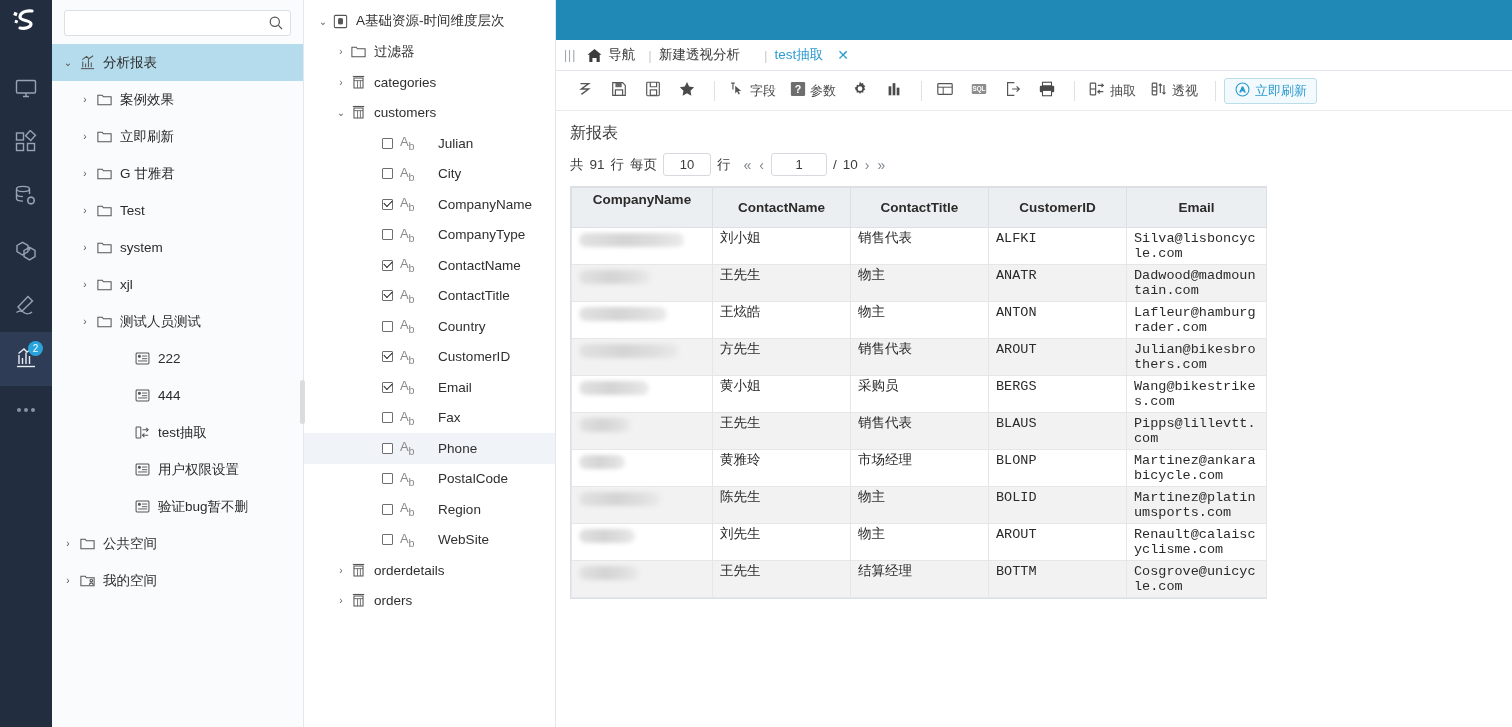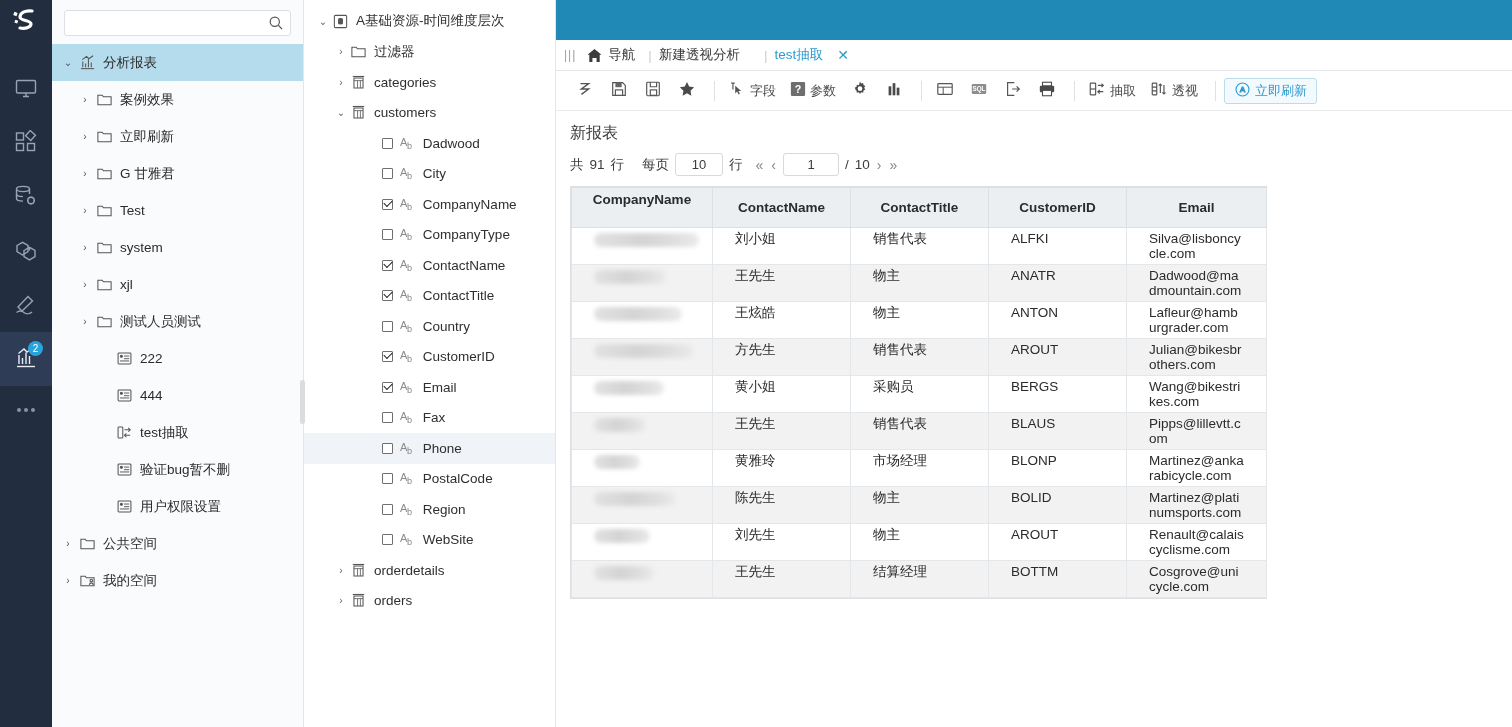--- a/index.html
+++ b/index.html
@@ -74,21 +74,21 @@
     display: flex; align-items: center; height: 37px;
     font-size: 13.5px; color: #2b2b2b; cursor: pointer;
     white-space: nowrap;
   }
   .tnode.sel { background: #b5dcec; }
   .tnode .caret { width: 16px; text-align: center; color: #555; font-size: 10px; flex: 0 0 16px; }
   .tnode .tico { width: 22px; display:flex; align-items:center; justify-content:center; flex:0 0 22px; margin-right: 5px;}
   .tnode .tlabel { overflow: hidden; text-overflow: ellipsis; }
   .lvl0 { padding-left: 8px; }
   .lvl1 { padding-left: 25px; }
-  .lvl2 { padding-left: 45px; }
+  .lvl2 { padding-left: 63px; }
 
   
   .col3 {
     width: 252px; flex: 0 0 252px; height: 727px;
     background: #fff;
     border-right: 1px solid #e3e6ea;
     position: relative;
     padding-top: 0;
   }
   .splitter {
@@ -104,21 +104,21 @@
   .fnode .fico { width: 20px; display:flex; align-items:center; justify-content:center; flex:0 0 20px; margin-right: 6px; }
   .fnode .chk {
     width: 11px; height: 11px; border: 1px solid #6f6f6f; background:#fff;
     flex: 0 0 11px; margin-right: 7px; position: relative; border-radius: 1px;
   }
   .fnode .chk.on::after {
     content: ""; position: absolute; left: 1px; top: 0px;
     width: 7px; height: 4px; border-left: 1.8px solid #1a1a1a; border-bottom: 1.8px solid #1a1a1a;
     transform: rotate(-45deg);
   }
-  .fnode .ab { font-size: 11px; color: #8a8a8a; margin-right: 11px; letter-spacing:-0.3px;}
+  .fnode .ab { font-size: 13px; color: #8a8a8a; margin-right: 24px; letter-spacing:-0.3px;}
   .fl0 { padding-left: 12px; }
   .fl1 { padding-left: 30px; }
   .fl3 { padding-left: 64px; }
 
   
   .main { flex: 1; height: 727px; display: flex; flex-direction: column; background:#fff; }
   .topbar {
     height: 40px; background: #2089b5; flex: 0 0 40px;
   }
   .crumb {
@@ -170,22 +170,22 @@
   .tblwrap { width: 697px; border: 1px solid #dcdfe3; }
   table.grid { border-collapse: collapse; width: 695px; table-layout: fixed; }
   table.grid th {
     background: #eceff1; border: 1px solid #dcdfe3;
     font-size: 13.5px; font-weight: bold; color: #2b2b2b;
     height: 40px; padding: 2px 6px; text-align: center; vertical-align: middle;
   }
   table.grid th.first { vertical-align: top; padding-top: 4px; }
   table.grid td {
     border: 1px solid #e4e7ea; height: 32px;
-    font-size: 13.5px; color: #2b2b2b; padding: 3px 22px;
-    vertical-align: top; line-height: 15px; word-break: break-all;
+    font-size: 13.5px; color: #2b2b2b; padding: 3px 7px;
+    vertical-align: top; line-height: 15px; word-break: break-all; font-family: Liberation Mono, monospace;
   }
   table.grid tr.alt td { background: #f2f2f2; }
   .blurcell { position: relative; }
   .blurbar {
     display: block; height: 14px; margin-top: 2px; border-radius: 8px;
     background: linear-gradient(90deg,#e2e2e2 0%, #d4d4d4 45%, #dedede 75%, #ebebeb 100%);
     filter: blur(2.2px);
   }
 </style>
 </head>
@@ -396,32 +396,32 @@
         </div>
         <div class="tnode lvl2">
           <span class="caret"></span>
           <span class="tico">
             <svg width="17" height="17" viewBox="0 0 18 18" fill="none" stroke="#555" stroke-width="1.1">
               <rect x="2.2" y="3.2" width="13.6" height="11.6" rx="1"></rect>
               <circle cx="5.7" cy="6.6" r="1.1" fill="#555"></circle>
               <path d="M8.4 6.4H14M8.4 9.2H14M4.2 11.6H14" stroke-width="1"></path>
             </svg>
           </span>
-          <span class="tlabel">验证bug暂不删</span>
+          <span class="tlabel">用户权限设置</span>
         </div>
         <div class="tnode lvl2">
           <span class="caret"></span>
           <span class="tico">
             <svg width="17" height="17" viewBox="0 0 18 18" fill="none" stroke="#555" stroke-width="1.1">
               <rect x="2.2" y="3.2" width="13.6" height="11.6" rx="1"></rect>
               <circle cx="5.7" cy="6.6" r="1.1" fill="#555"></circle>
               <path d="M8.4 6.4H14M8.4 9.2H14M4.2 11.6H14" stroke-width="1"></path>
             </svg>
           </span>
-          <span class="tlabel">用户权限设置</span>
+          <span class="tlabel">验证bug暂不删</span>
         </div>
         <div class="tnode lvl0">
           <span class="caret">›</span>
           <span class="tico">
             <svg width="17" height="17" viewBox="0 0 18 18" fill="none" stroke="#555" stroke-width="1.1">
               <path d="M2 4.5h4.6l1.2 1.6H16v8.4H2z"></path>
             </svg>
           </span>
           <span class="tlabel">公共空间</span>
         </div>
@@ -482,21 +482,21 @@
               <path d="M4.2 7h9.6M8 7v7.8M11 7v7.8" stroke-width="0.85"></path>
               <path d="M3 2.6h12" stroke-width="1.1"></path>
             </svg>
           </span>
           <span class="flabel">customers</span>
         </div>
         <div class="fnode fl3">
           <span class="caret"></span>
           <span class="chk"></span>
           <span class="ab">A<sub>b</sub></span>
-          <span class="flabel">Dadwood</span>
+          <span class="flabel">Julian</span>
         </div>
         <div class="fnode fl3">
           <span class="caret"></span>
           <span class="chk"></span>
           <span class="ab">A<sub>b</sub></span>
           <span class="flabel">City</span>
         </div>
         <div class="fnode fl3">
           <span class="caret"></span>
           <span class="chk on"></span>
@@ -721,21 +721,21 @@
         </span>
       </div>
 
     <div class="reportarea">
       <div class="rpt-title">新报表</div>
 
       <div class="pager">
         <span>共</span>
         <span>91</span>
         <span>行</span>
-        <span style="margin-left:12px;">每页</span>
+        <span style="margin-left:0;">每页</span>
         <input class="num-in" value="10" style="">
         <span>行</span>
         <span class="arw" style="margin-left:6px;">«</span>
         <span class="arw">‹</span>
         <input class="num-in pg-in" value="1" style="">
         <span class="slash">/</span>
         <span>10</span>
         <span class="arw">›</span>
         <span class="arw">»</span>
       </div>

